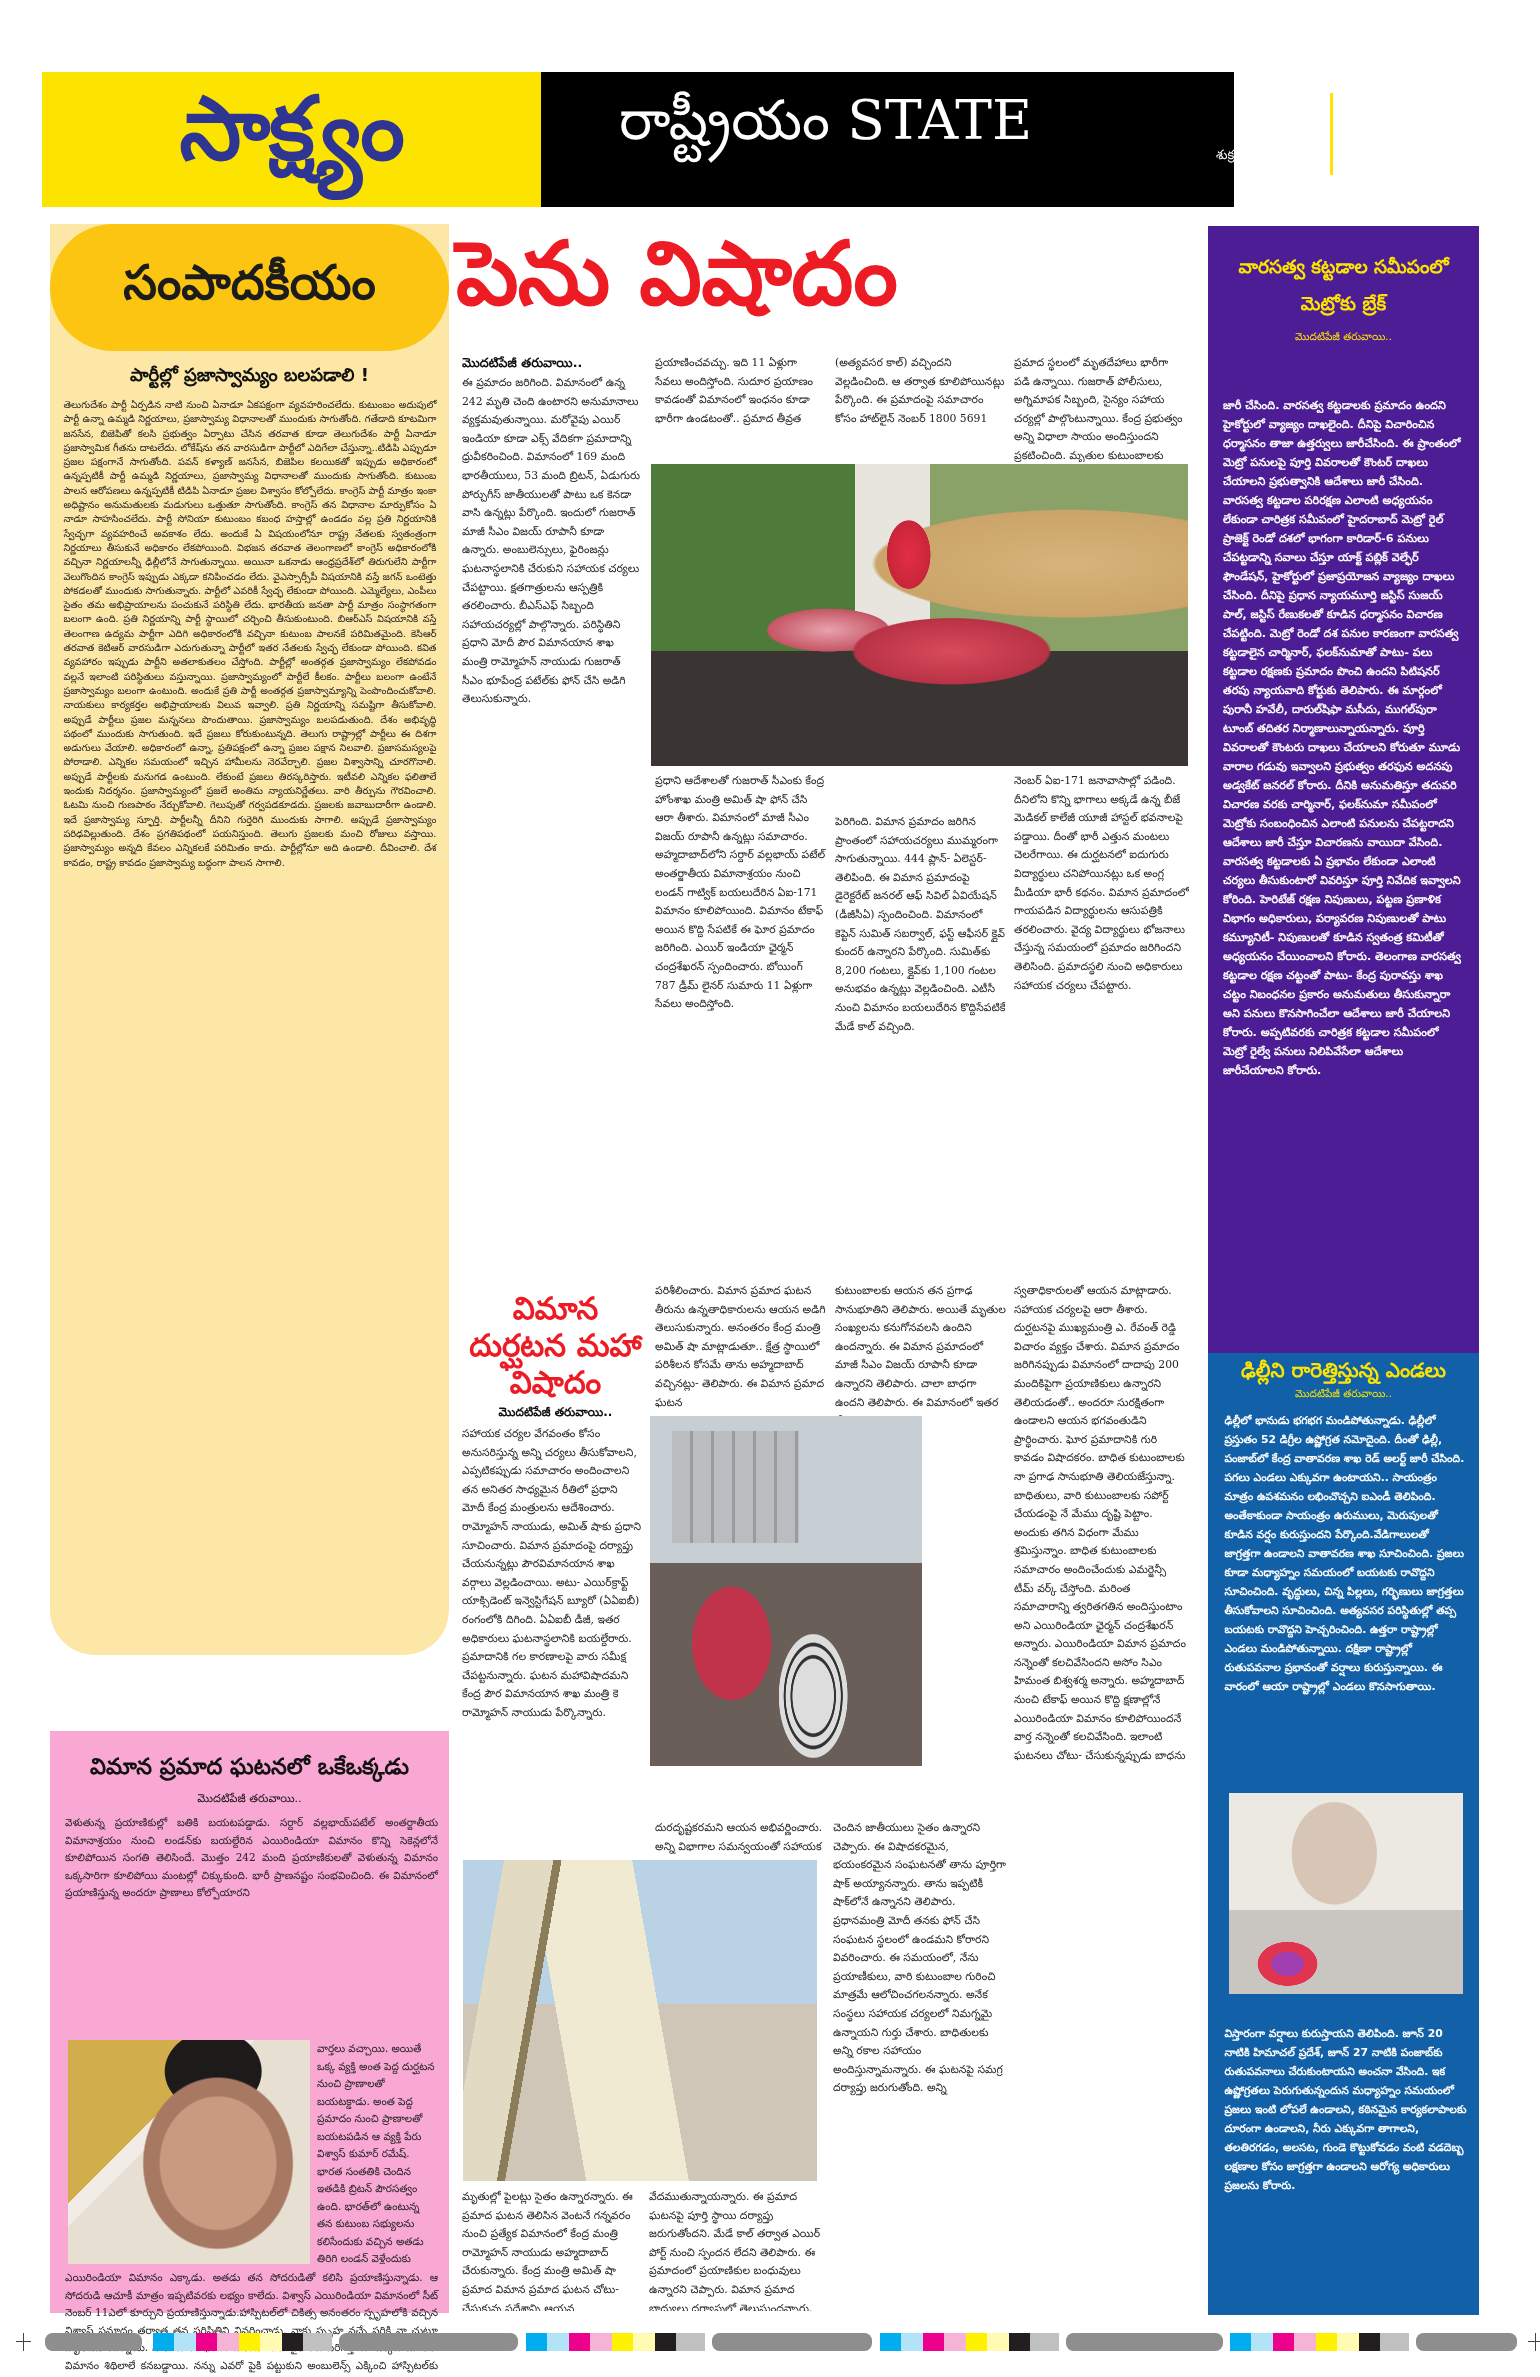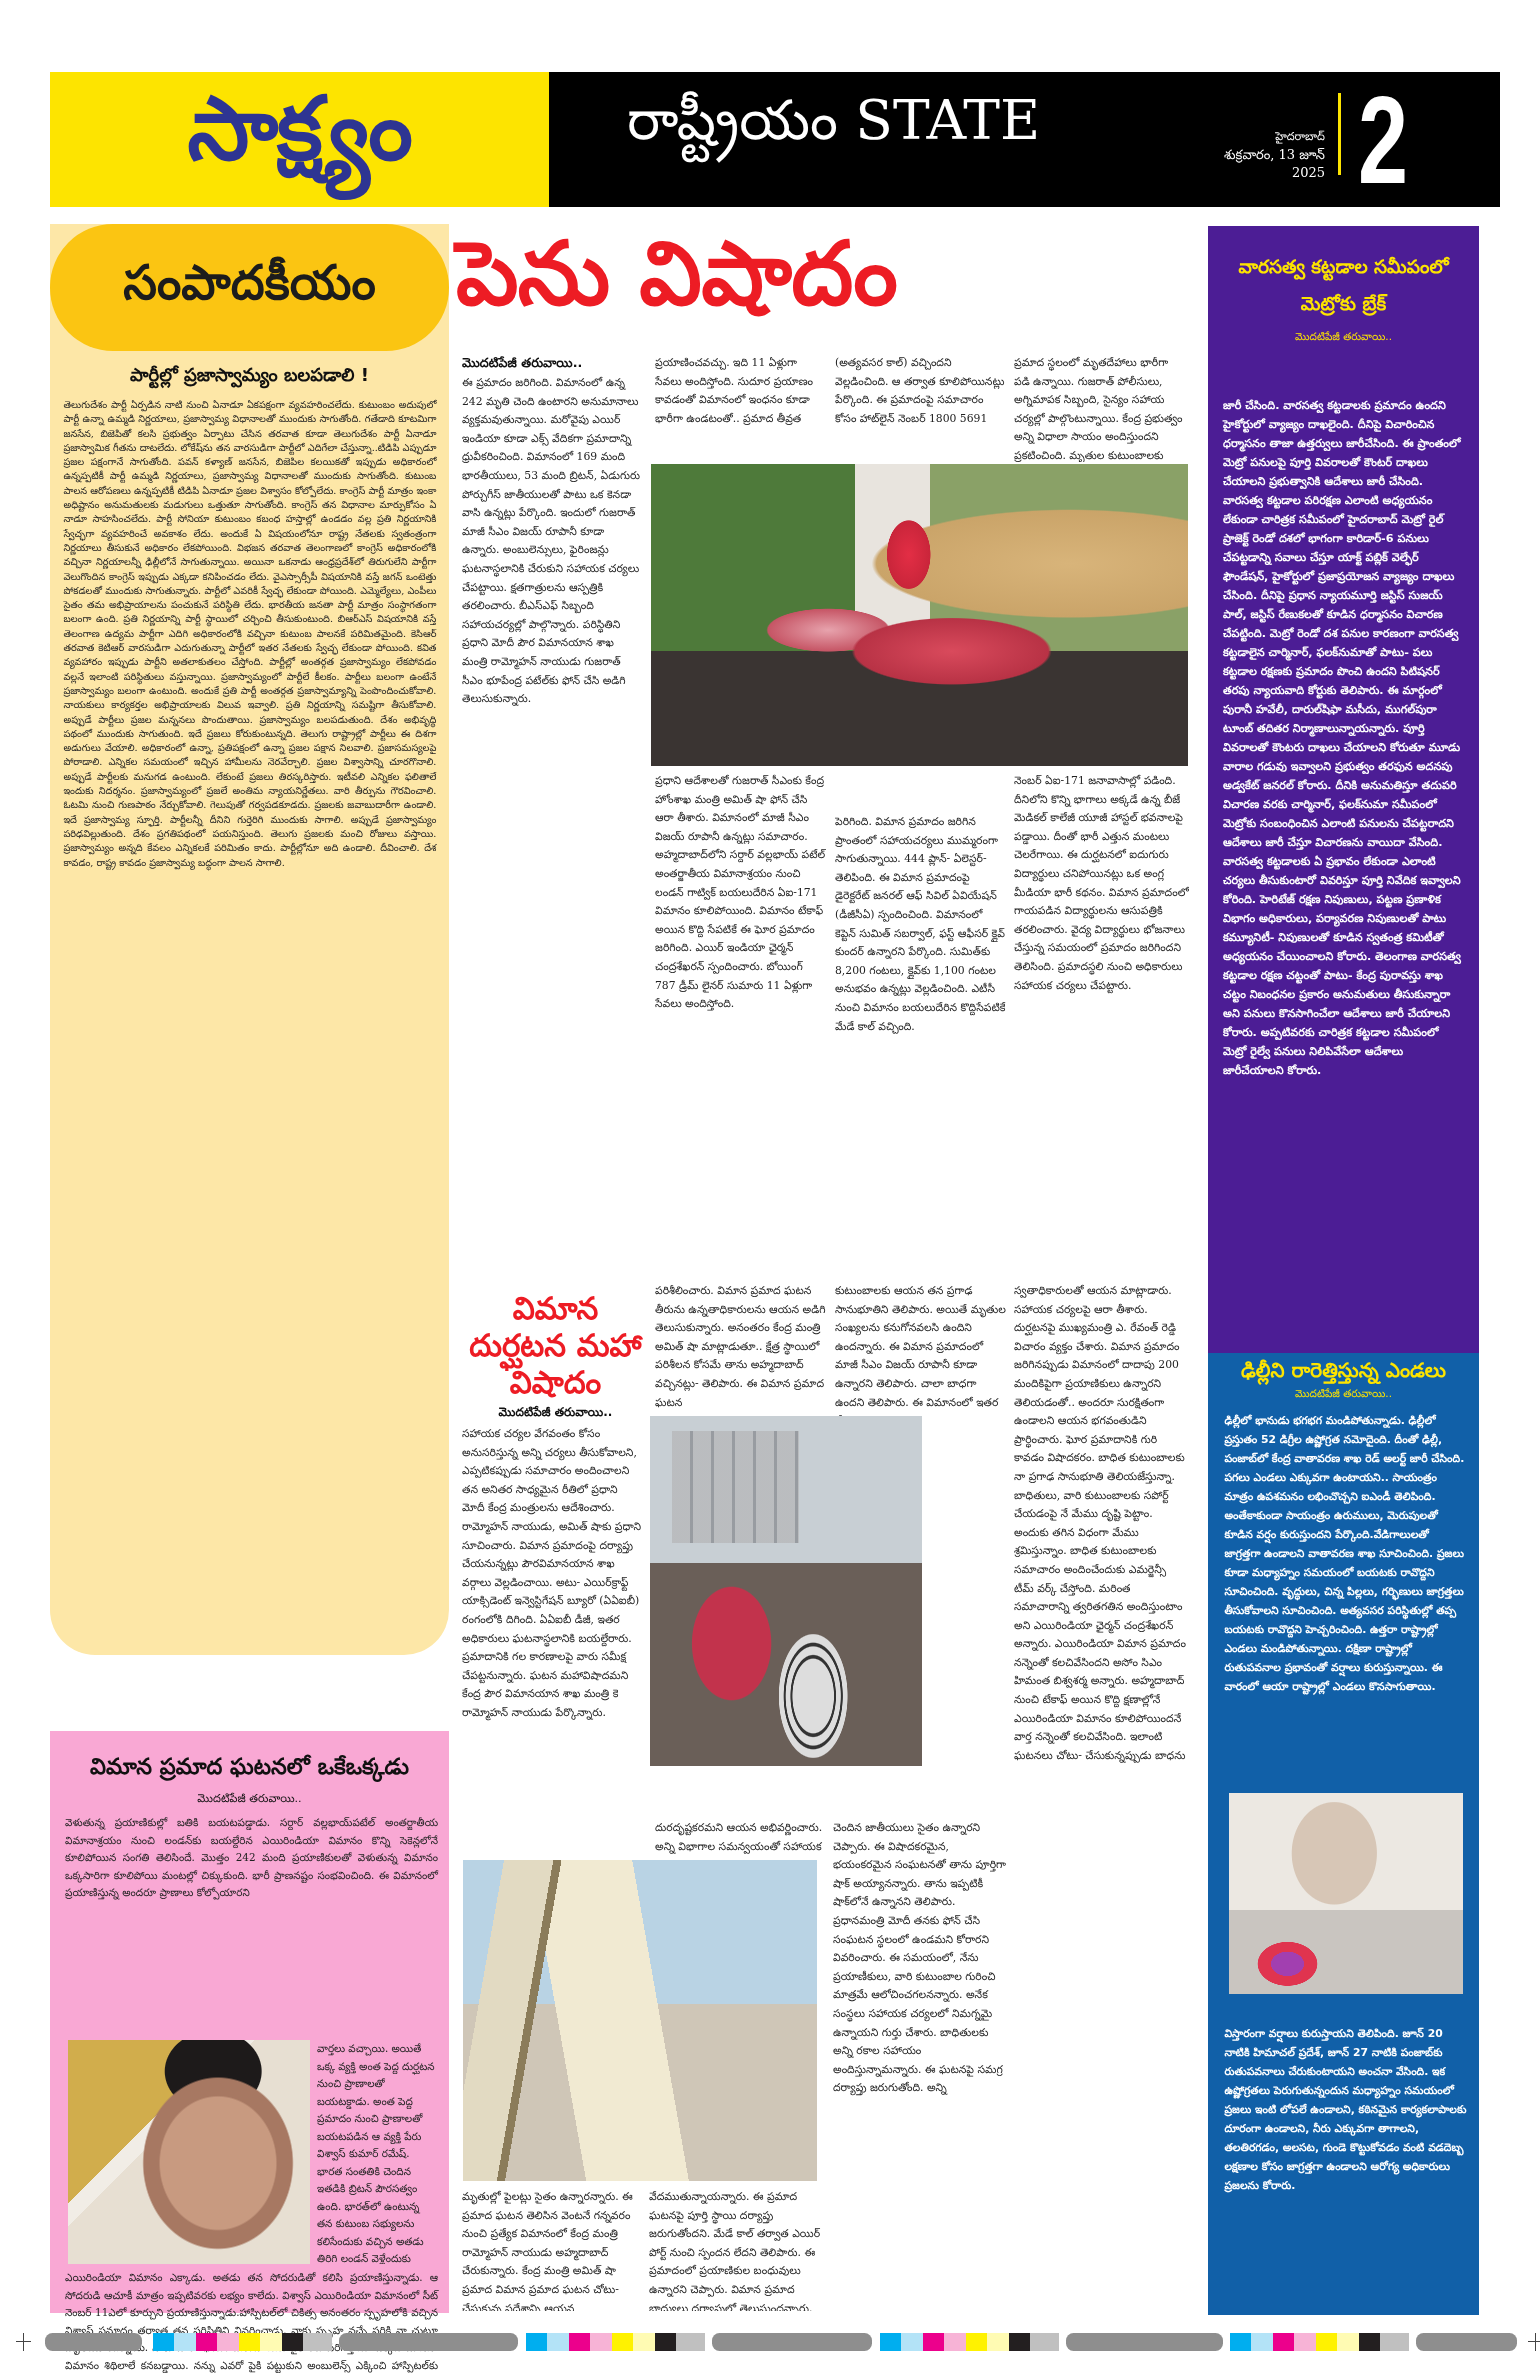--- a/index.html
+++ b/index.html
@@ -1,20 +1,20 @@
 <!DOCTYPE html>
 <html style="font-size:12px"><head>
 <meta charset="utf-8">
 <style>
   * { box-sizing: border-box; margin: 0; padding: 0; }
   html, body { width: 1541px; height: 2377px; background: #ffffff; overflow: hidden; }
   body { position: relative; font-family: "DejaVu Sans", sans-serif; color: #1a1a1a; }
 
   
-  .masthead { position: absolute; left: 50px; top: 72px; width: 1450px; height: 135px; display: flex; border-radius: 13px; }
+  .masthead { position: absolute; left: 42px; top: 72px; width: 1192px; height: 135px; display: flex; border-radius: 13px; }
   .mast-logo { width: 499px; height: 100%; background: #fde400; display: flex; align-items: center; justify-content: center; }
   .mast-logo span { font-family: "DejaVu Sans", sans-serif; font-weight: bold; font-size: 88px; color: #2e3592; letter-spacing: -1.5px; }
   .mast-band { flex: 1; background: #000000; position: relative; display: flex; align-items: center; }
   .mast-section { position: absolute; left: 78px; top: 16.4px; font-family: "DejaVu Serif", serif; font-size: 55px; color: #fff; text-shadow: 3px 4.5px 6px rgba(0,0,0,0.35); white-space: nowrap; }
   .mast-city { position: absolute; left: 649px; top: 58px; font-size: 11.2px; color: #fff; font-family: "DejaVu Serif", serif; text-align: right; width: 127px; }
   .mast-date { position: absolute; left: 649px; top: 75px; font-size: 13px; color: #fff; font-family: "DejaVu Serif", serif; text-align: right; width: 127px; }
   .mast-divider { position: absolute; left: 789px; top: 21px; width: 3px; height: 82px; background: #fde400; }
   .mast-page { position: absolute; left: 809px; top: -4.5px; font-family: "Liberation Sans", sans-serif; font-weight: bold; font-size: 125px; color: #fff; transform: scaleX(0.72); transform-origin: left top; }
 
   

